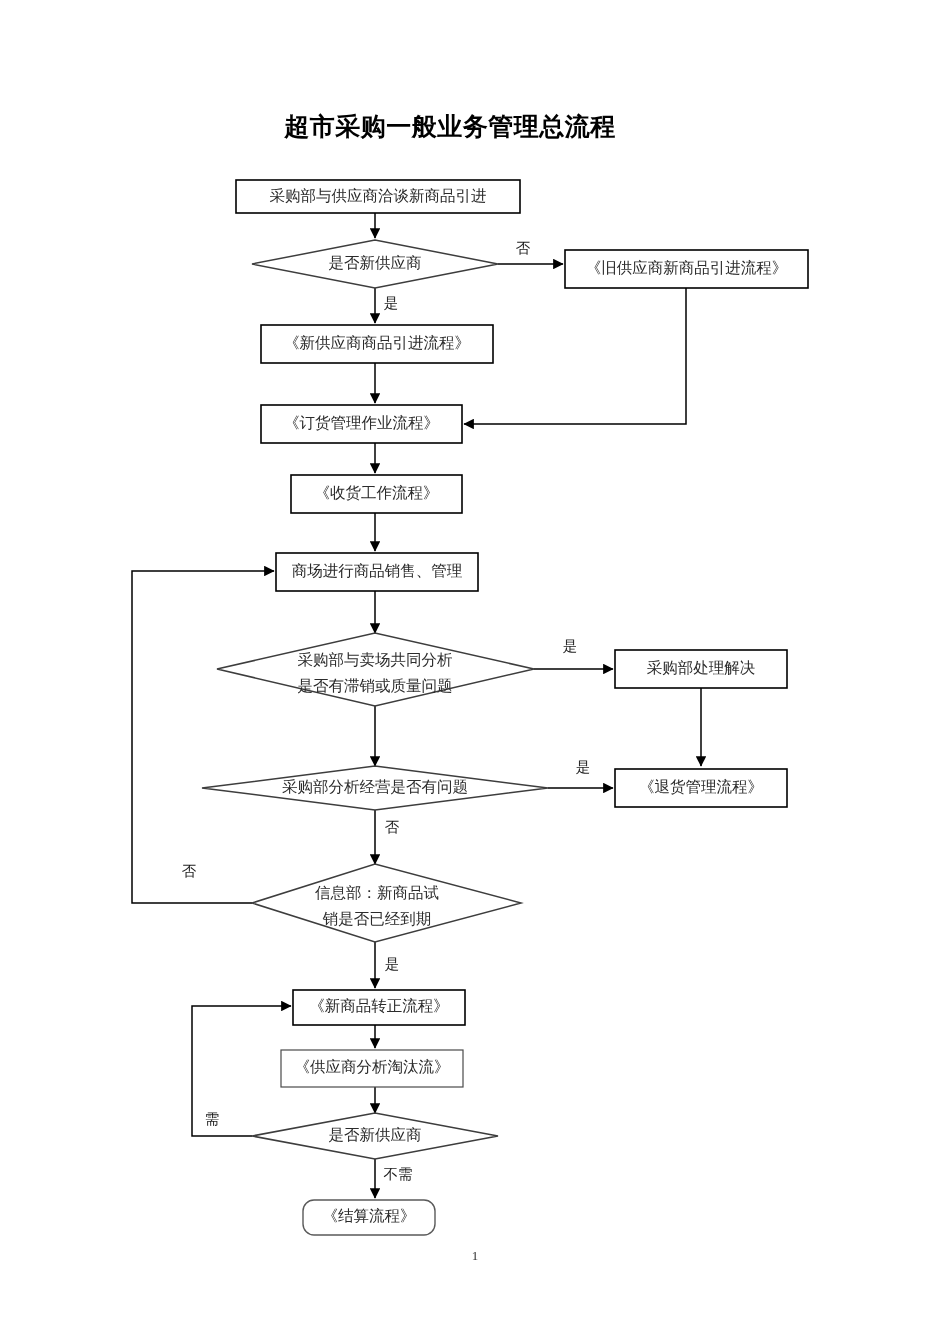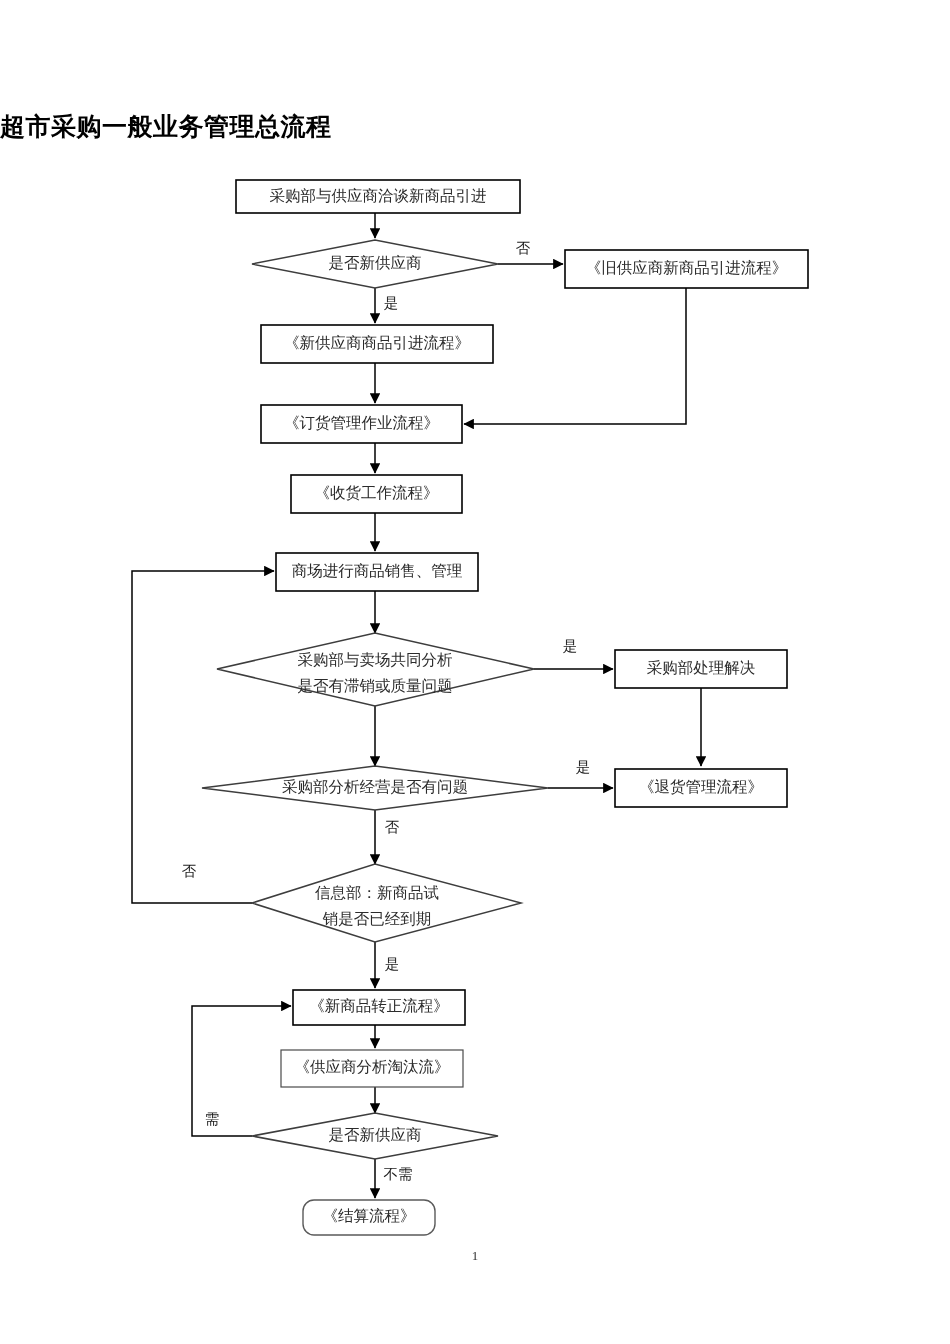--- a/index.html
+++ b/index.html
@@ -19,20 +19,21 @@
   #page {
     position: relative;
     width: 950px;
     height: 1344px;
   }
   #page-title {
     position: absolute;
     left: 0;
     top: 110px;
     width: 900px;
+    text-align: center;
     font-family: Liberation Sans, sans-serif;
     font-weight: bold;
     font-size: 25px;
     letter-spacing: 0.5px;
     color: #000000;
   }
   #page-number {
     position: absolute;
     left: 0;
     top: 1248px;

